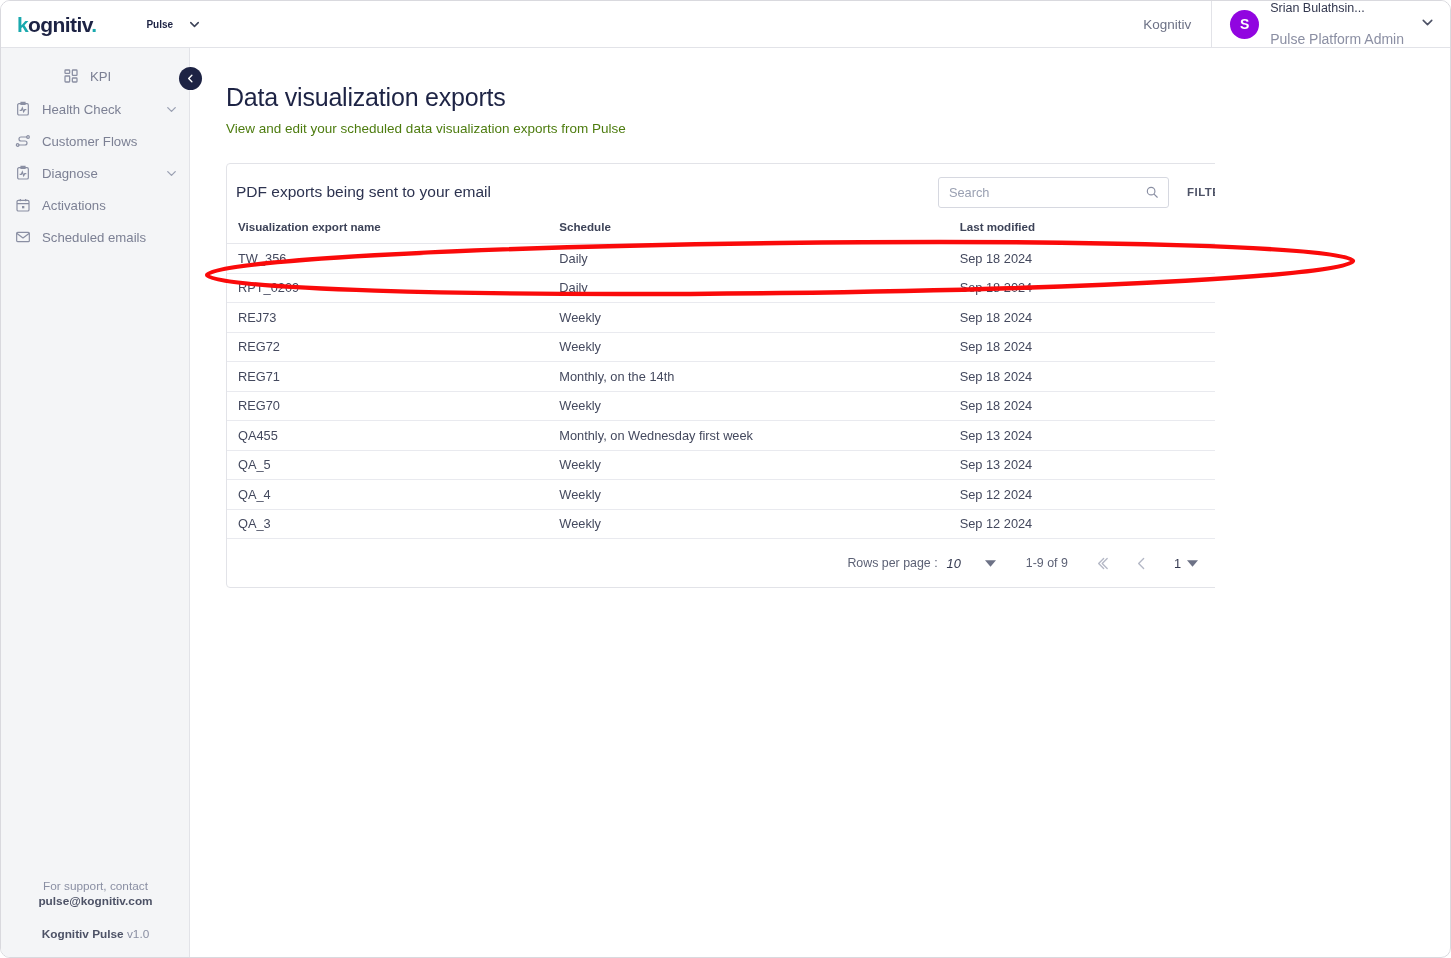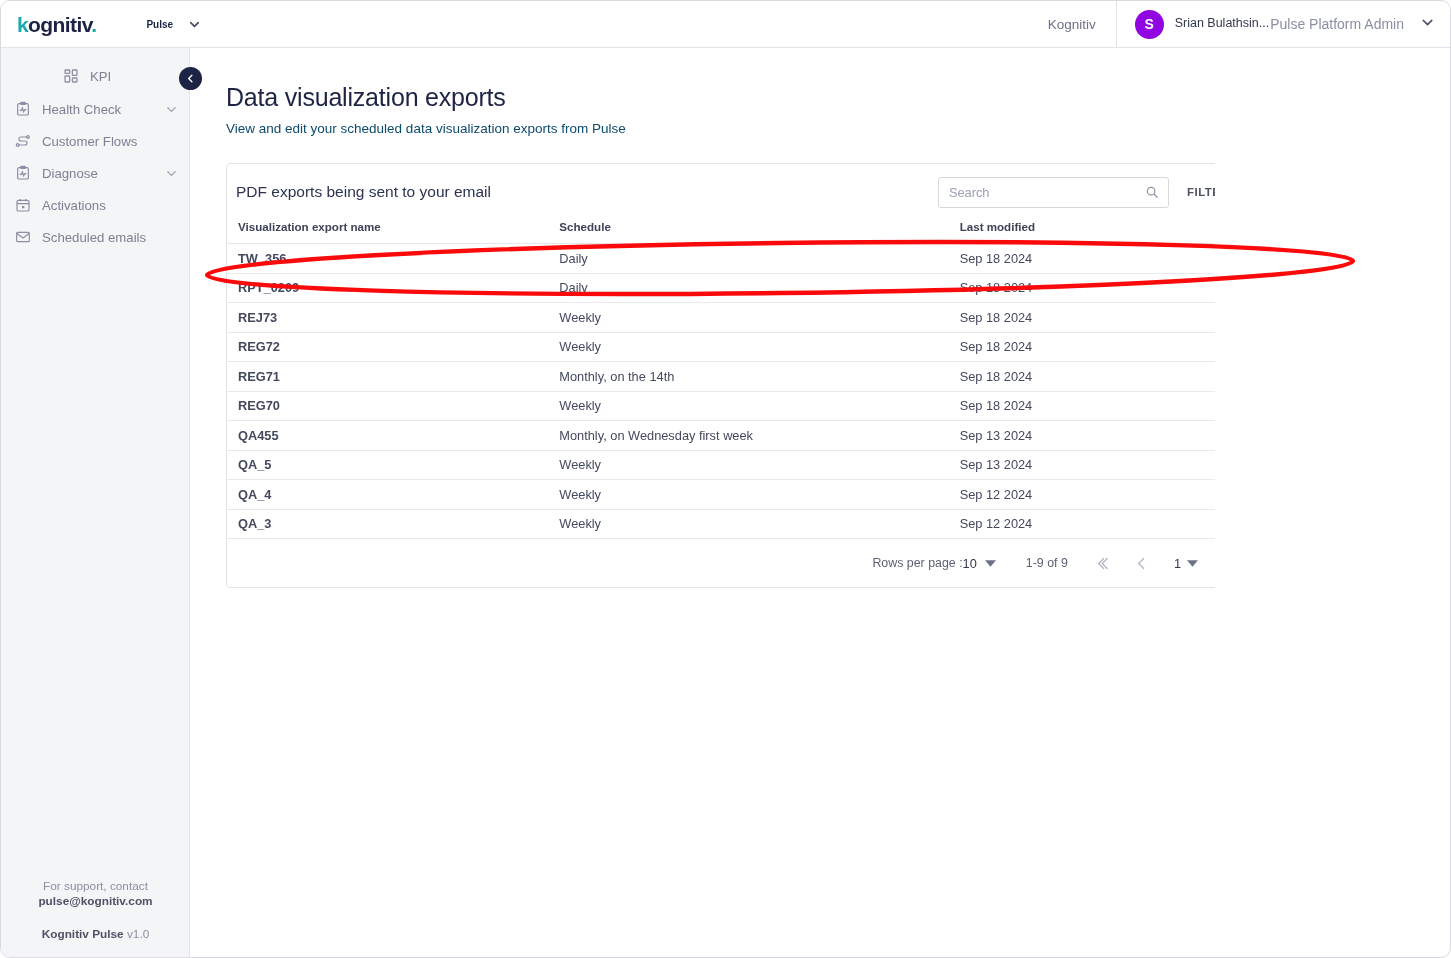--- a/index.html
+++ b/index.html
@@ -62,21 +62,21 @@
   .user-block {
     display: flex; align-items: center; gap: 11px;
     padding: 0 14px 0 18px; cursor: pointer;
   }
   .avatar {
     width: 29px; height: 29px; border-radius: 50%;
     background: #9105e0;
     color: #fff; font-size: 14px; font-weight: 600;
     display: flex; align-items: center; justify-content: center;
   }
-  .user-text { display: flex; flex-direction: row; gap: 1px; }
+  .user-text { display: flex; flex-direction: column; gap: 16px; }
   .user-name { font-size: 12.5px; color: #33384f; line-height: 1.15; }
   .user-role { font-size: 14px; color: #8b8fa3; line-height: 1.15; }
   .user-caret { margin-left: 4px; }
 
   
   #sidebar {
     position: absolute; left: 0; top: 47px;
     width: 189px; height: 910px;
     background: #f4f5f7;
     border-right: 1px solid #e2e3e8;
@@ -133,21 +133,21 @@
     background: #ffffff;
     overflow: hidden;
   }
   .page-head { padding: 35px 0 0 35px; }
   .page-title {
     font-size: 25px; color: #1d2344; font-weight: 400;
     letter-spacing: -0.2px; margin: 0;
   }
   .page-sub {
     margin-top: 9px;
-    font-size: 13.5px; color: #0c4a6e;
+    font-size: 13.5px; color: #4d7c0f;
   }
 
   
   .card {
     position: absolute; left: 35px; top: 115px;
     width: 1071px;
     background: #ffffff;
     border: 1px solid #e2e3e8;
     border-radius: 4px;
   }
@@ -203,37 +203,37 @@
     background: #ffffff;
   }
   table.exports td {
     font-size: 12.8px;
     color: #44495e;
     padding: 0;
     height: 29.5px;
     border-bottom: 1px solid #e9eaef;
     vertical-align: middle;
   }
-  .col-name  { width: 332px; padding-left: 11px !important; font-weight: bold; }
+  .col-name  { width: 332px; padding-left: 11px !important; }
   .col-sched { width: 400px; }
   .col-mod   { width: 276px; }
   .col-act   { width: 60px; text-align: right; padding-right: 11px !important; }
   tbody tr:last-child td { border-bottom: 1px solid #e9eaef; }
 
   
   .pager {
     height: 48px;
     display: flex; align-items: center; justify-content: flex-end;
     gap: 0;
     padding-right: 6px;
   }
   .pg-label { font-size: 12.4px; color: #5c6175; }
   .pg-select {
-    display: flex; align-items: center; gap: 8px;
-    cursor: pointer;
+    display: flex; align-items: center; gap: 24px;
+    margin-left: 9px; cursor: pointer; font-style: italic;
   }
   .pg-select-val { font-size: 12.8px; color: #33384f; }
   .pg-range { font-size: 12.4px; color: #5c6175; margin-left: 30px; }
   .pg-btn {
     width: 40px; height: 34px;
     display: flex; align-items: center; justify-content: center;
     color: #b4b8c6; cursor: pointer;
   }
   .pg-page {
     display: flex; align-items: center; gap: 6px;

